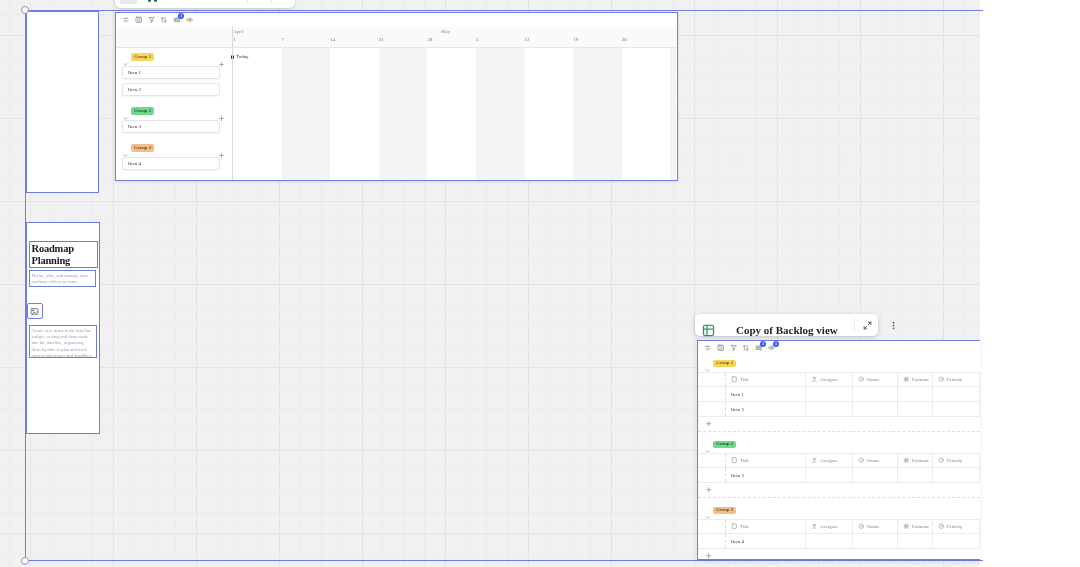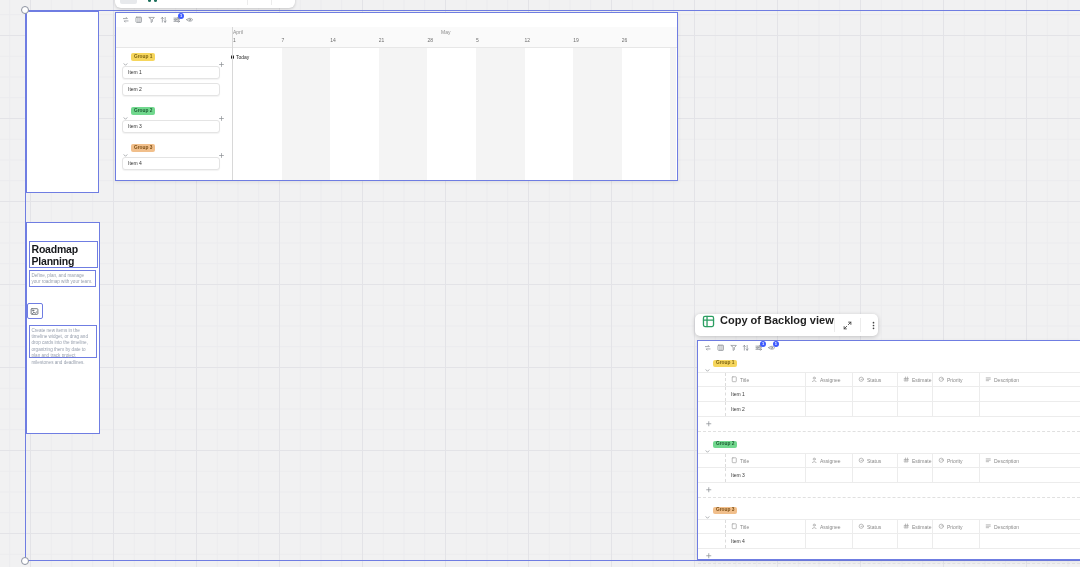--- a/index.html
+++ b/index.html
@@ -1,28 +1,29 @@
 <!DOCTYPE html>
 <html><head>
 <meta charset="utf-8">
 <style>
   * { margin:0; padding:0; box-sizing:border-box; }
   html,body { width:1080px; height:567px; overflow:hidden; }
   body { font-family:"Liberation Sans","DejaVu Sans",sans-serif; }
 
   #canvas {
-    position:relative; width:1080px; height:567px;
+    position:relative; width:980px; height:567px;
     background-color:#f1f1f2;
     background-image:
       linear-gradient(#e3e3e7 1px, transparent 1px),
       linear-gradient(90deg,#e3e3e7 1px, transparent 1px),
       linear-gradient(#ebebee 1px, transparent 1px),
       linear-gradient(90deg,#ebebee 1px, transparent 1px);
     background-size:83px 83px,83px 83px,20.75px 20.75px,20.75px 20.75px;
     background-position:30px 35px;
+    font-family:Liberation Serif, serif;
   }
   .abs { position:absolute; }
 
   
   #selection-box { left:24.5px; top:9.5px; right:-3px; height:551.5px;
     border:1.5px solid #6f7de2; border-right:none; pointer-events:none; }
   .sel-handle { width:8px; height:8px; border-radius:50%; background:#fff;
     border:1px solid #8d93a1; z-index:30; }
 
   
@@ -82,22 +83,22 @@
     border:1px solid #6f7de2; font-size:4.6px; color:#98a0ae; line-height:1.45; padding:1.5px 2px; }
   #rp-embed { position:absolute; left:0; top:80px; width:16px; height:16px;
     border:1px solid #6f7de2; border-radius:2px; display:flex; align-items:center;
     justify-content:center; color:#6a6f76; background:#fff; }
   #rp-embed svg { width:9px; height:9px; }
   #rp-body { position:absolute; left:2px; top:102px; width:68px; height:33px;
     border:1px solid #6f7de2; font-size:4.6px; color:#98a0ae; line-height:1.4; padding:1.5px 2px; }
 
   
   #backlog-toolbar { left:695px; top:314px; width:183px; height:22px; background:#fff;
-    border-radius:5px; box-shadow:0 1px 4px rgba(0,0,0,.2); display:flex; align-items:flex-start;
-    z-index:20; }
+    border-radius:5px; box-shadow:0 1px 4px rgba(0,0,0,.2); display:flex; align-items:flex-end;
+    z-index:20;gap:16px; }
   #bt-icon { width:13px; height:13px; margin-left:7px; color:#2c9e62; }
   #bt-icon svg { width:13px; height:13px; }
   #bt-title { font-size:11px; font-weight:600; color:#1f1f1f; margin-left:5px; white-space:nowrap; }
   .bt-sep { width:1px; height:14px; background:#ececec; }
   .bt-btn { width:25px; height:22px; display:flex; align-items:center; justify-content:center;
     color:#454545; }
   .bt-btn svg { width:9px; height:9px; }
   #bt-expand-wrap { margin-left:auto; display:flex; align-items:center; }
 
   

